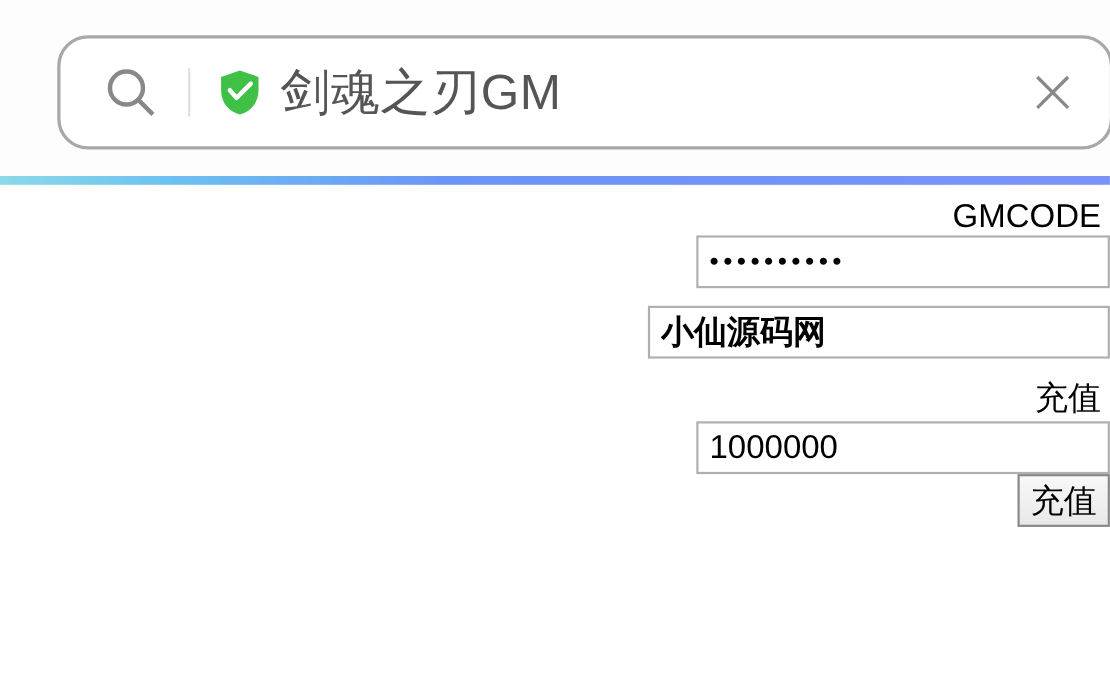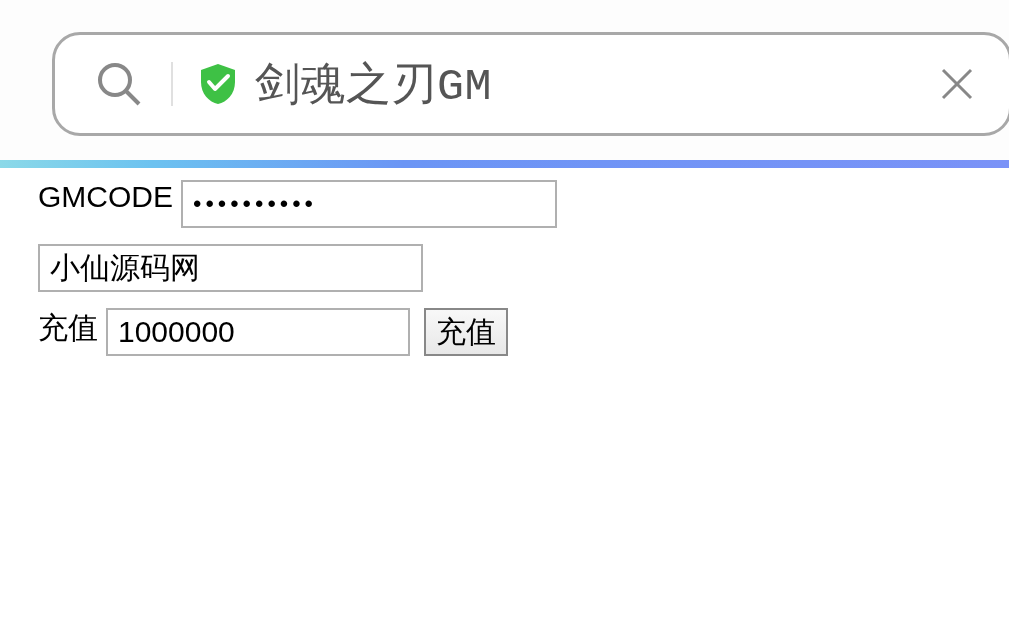--- a/index.html
+++ b/index.html
@@ -10,21 +10,20 @@
     body {
       font-family: -apple-system, BlinkMacSystemFont, "Segoe UI", Arial, sans-serif;
       background: #ffffff;
       width: 1009px;
       height: 631px;
       overflow: hidden;
     }
     .top-bar {
       padding: 32px 0 24px 52px;
       background: #fdfdfd;
-      font-family: Liberation Mono, monospace;
     }
     .search-box {
       display: flex;
       align-items: center;
       width: 960px;
       height: 104px;
       border: 3px solid #a8a8a8;
       border-radius: 28px;
       background: #ffffff;
       padding: 0 24px;
@@ -66,22 +65,23 @@
     .gradient-bar {
       height: 8px;
       width: 100%;
       background: linear-gradient(to right, #8bd9e8 0%, #6cc2f0 15%, #6b95f5 40%, #7a92f7 100%);
     }
     .form-area {
       padding: 12px 0 0 38px;
     }
     .form-row {
       display: flex;
-      align-items: flex-start;
+      align-items: flex-end;
       margin-bottom: 16px;
+      flex-direction: column;
     }
     .form-label {
       font-size: 30px;
       color: #000000;
       margin-right: 8px;
       white-space: nowrap;
     }
     .form-input {
       height: 48px;
       border: 2px solid #b0b0b0;
@@ -90,24 +90,25 @@
       padding: 0 10px;
       font-family: inherit;
       color: #000;
     }
     .form-input.password {
       width: 376px;
       letter-spacing: 4px;
       font-size: 24px;
     }
     .form-input.rolename {
-      width: 385px;
+      width: 420px;
+      font-weight: bold;
     }
     .form-input.amount {
-      width: 304px;
+      width: 376px;
     }
     .form-button {
       height: 48px;
       border: 2px solid #888888;
       background: linear-gradient(to bottom, #f8f8f8, #e8e8e8);
       font-size: 30px;
       padding: 0 10px;
       margin-left: 14px;
       cursor: pointer;
       font-family: inherit;

